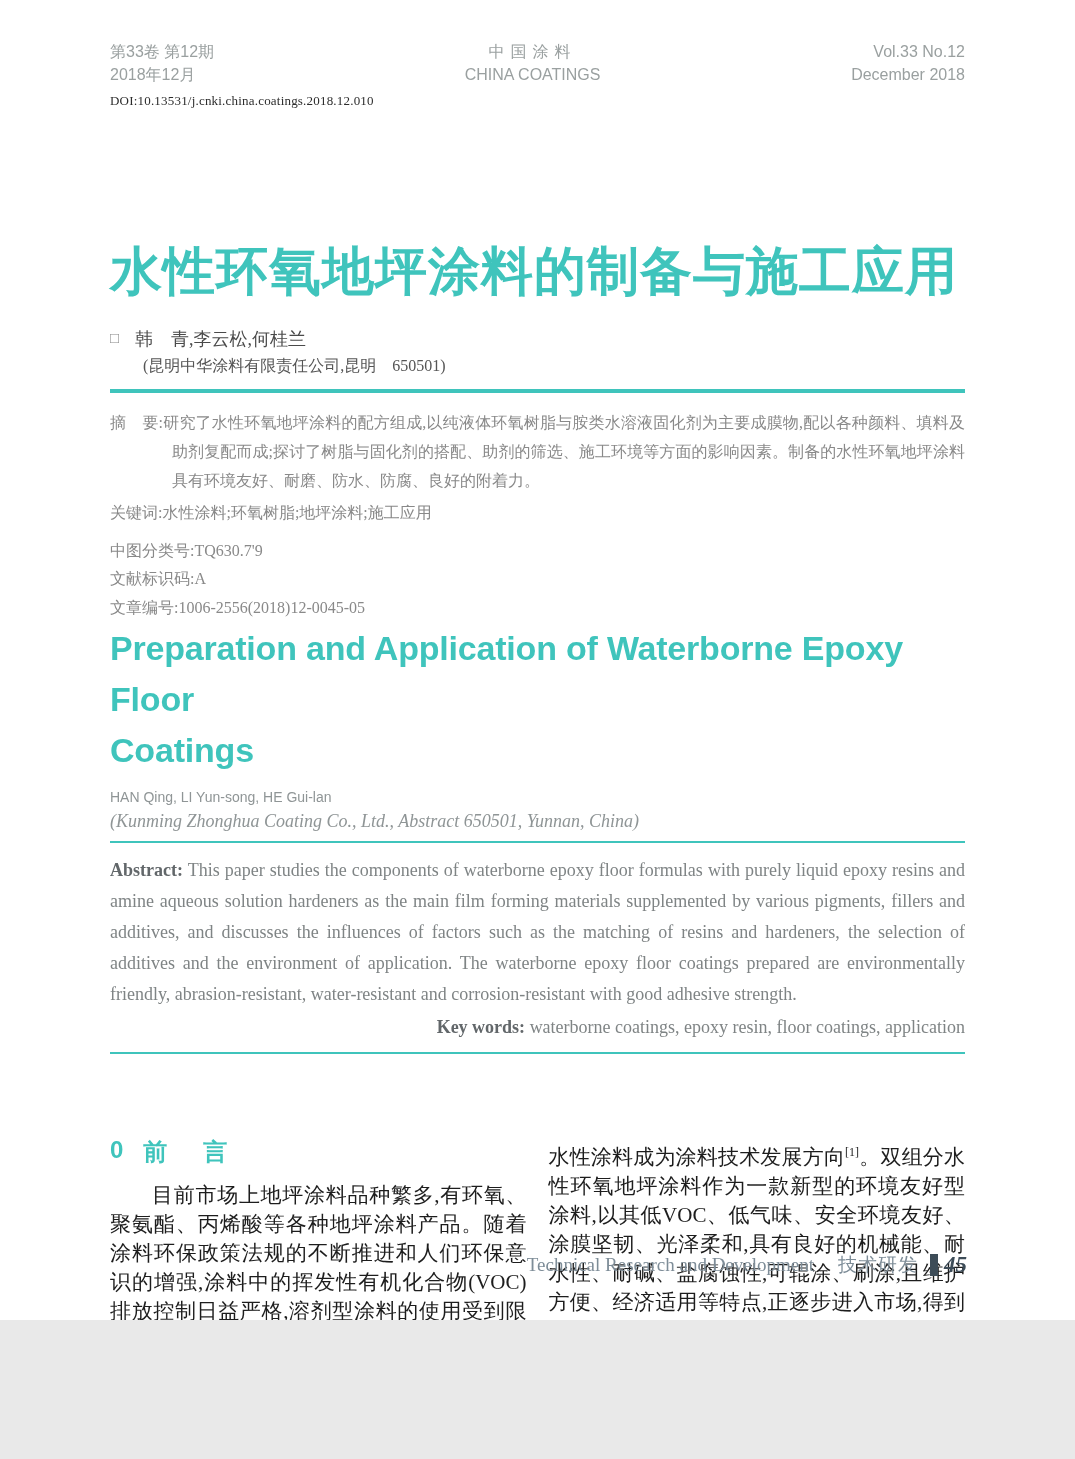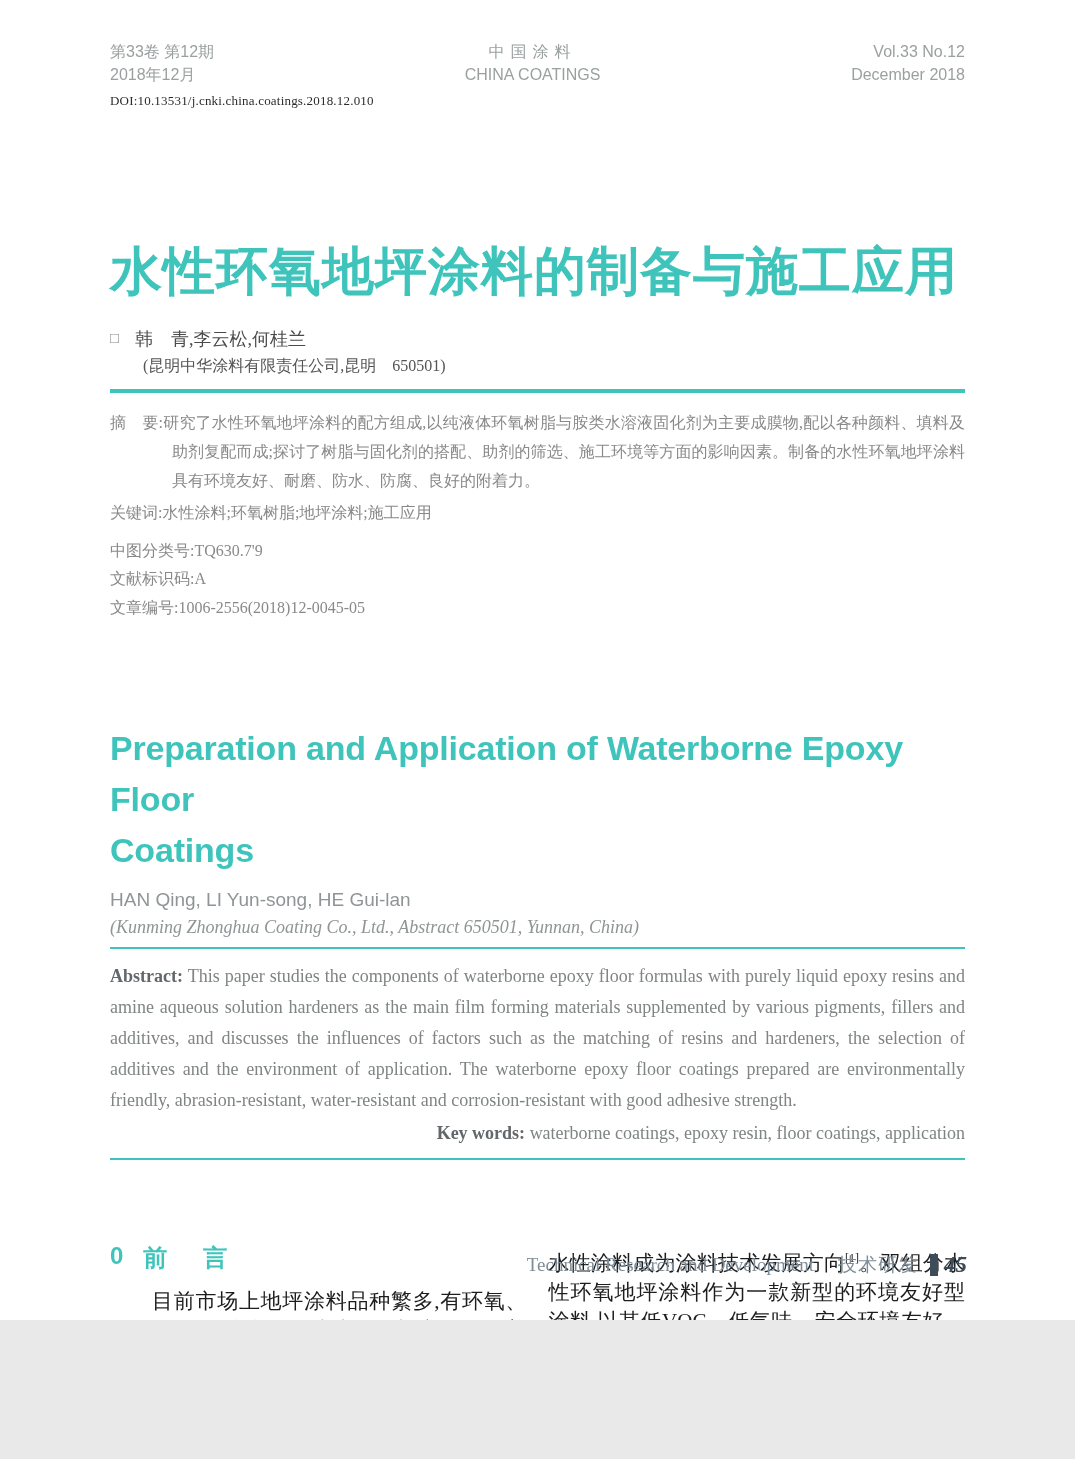--- a/index.html
+++ b/index.html
@@ -31,25 +31,25 @@
 
   
   .abstract-cn-block { margin-top:16px; color:#898989; font-size:16px; line-height:1.8; }
   .abstract-para { padding-left:62px; text-indent:-62px; text-align:justify; }
   .keywords-cn { margin-top:3px; }
   .class-row { margin-top:9px; display:flex;flex-direction:column; }
   .class-item1 { width:335px; }
   .class-item2 { width:225px; }
 
   
-  .title-en { margin-top:100px; color:var(--teal);
+  .title-en { color:var(--teal);
     font-family:"Liberation Sans","DejaVu Sans",sans-serif;
     font-weight:bold; font-size:34px; line-height:1.5; letter-spacing:-0.2px; }
   .authors-en { margin-top:13px; font-family:"Liberation Sans","DejaVu Sans",sans-serif;
-    font-size:19px; color:#8f9596; }
+    font-size:14px; color:#8f9596; }
   .affil-en { margin-top:6px; font-style:italic; font-size:18px; color:#8f9596; }
   .rule-thin { height:2px; background:var(--teal); margin-top:9px; }
 
   
   .abstract-en-block { margin-top:12px; font-size:18px; line-height:31px;
     color:#7f8485; text-align:justify; }
   .en-label { font-weight:bold; color:#62676a; }
   .keywords-en { margin-top:2px; text-align:right; }
 
   

